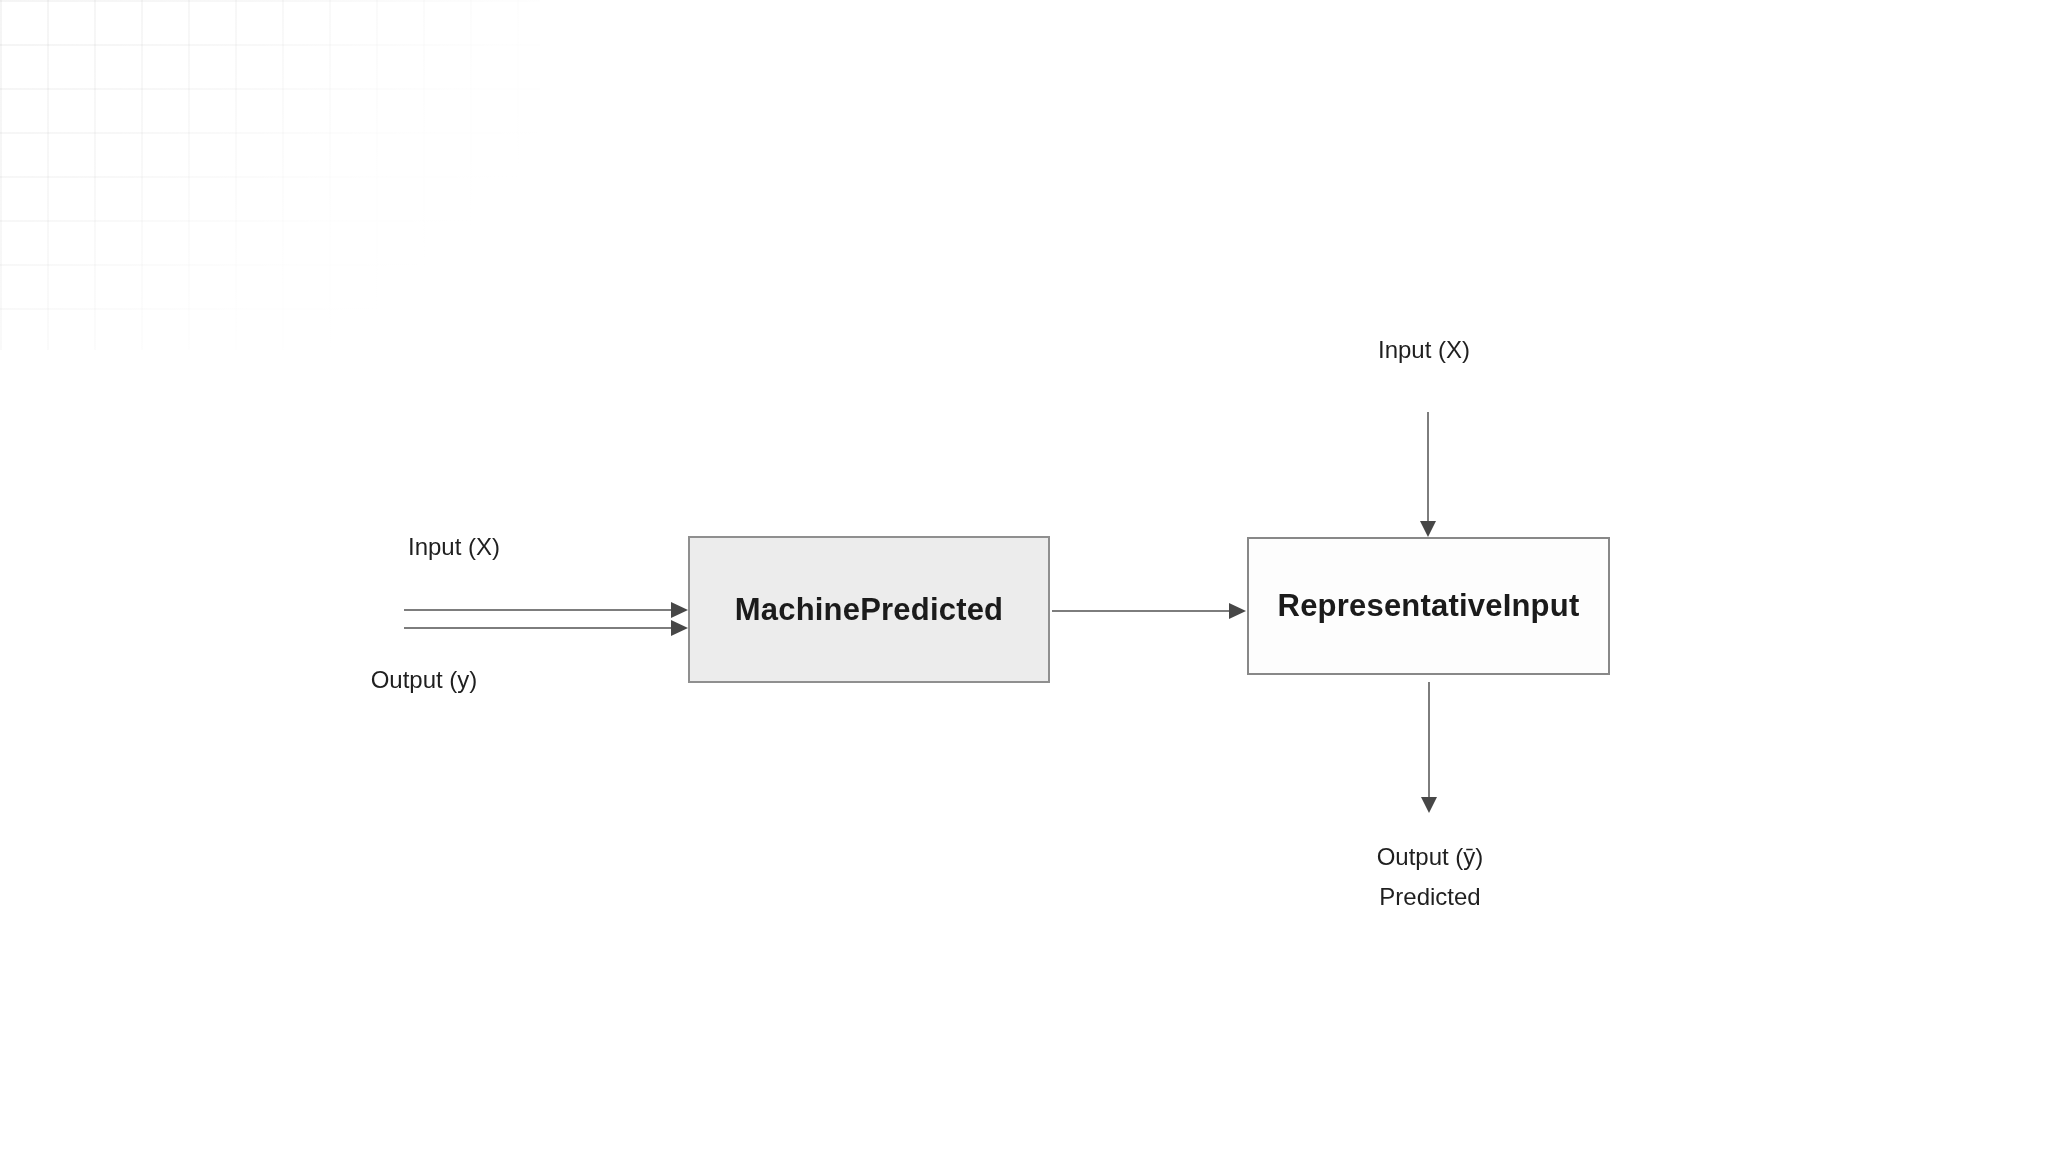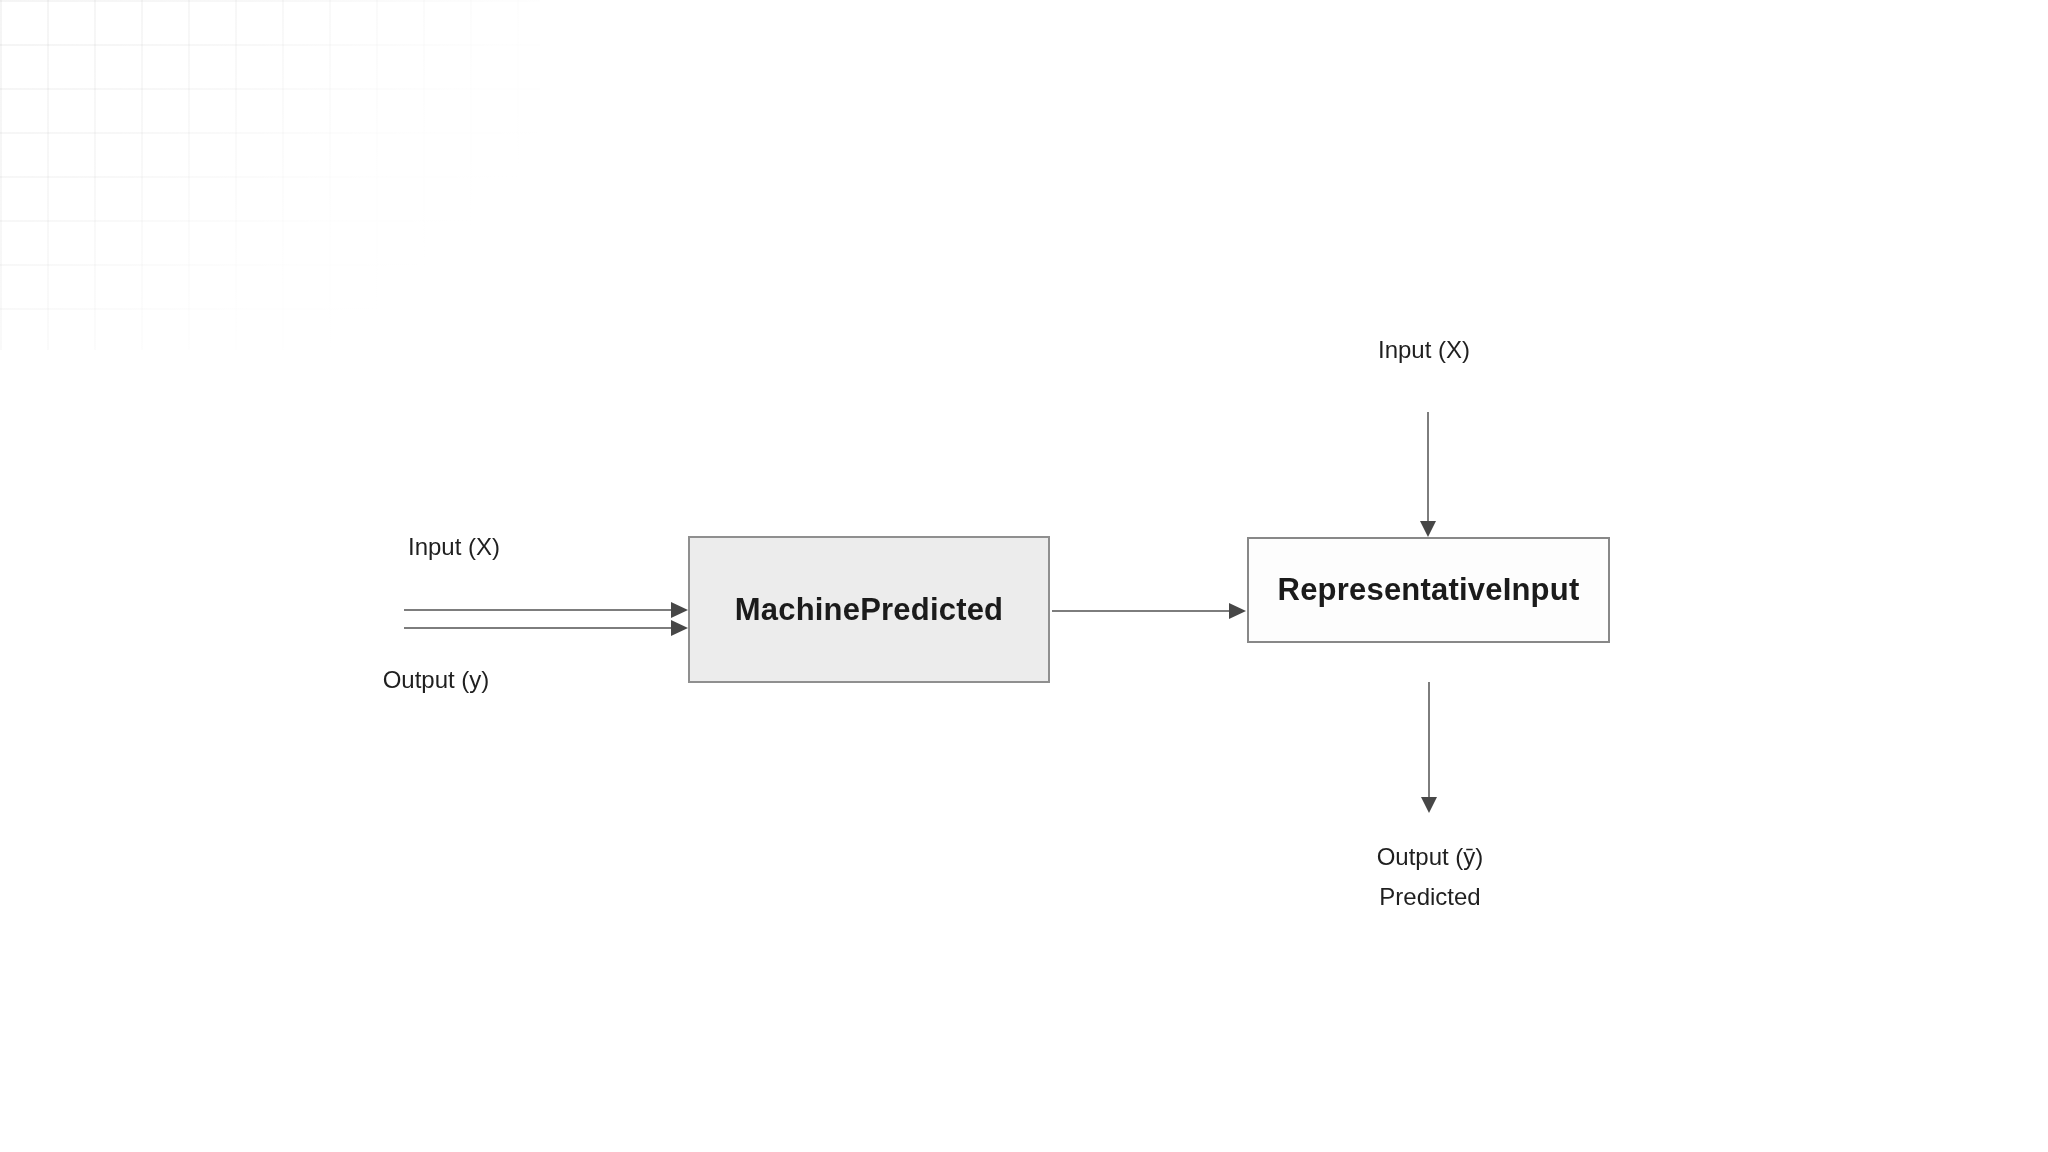--- a/index.html
+++ b/index.html
@@ -50,33 +50,33 @@
     letter-spacing: 0.2px;
   }
   .node.ml {
     left: 688px; top: 536px;
     width: 362px; height: 147px;
     background: #ececec;
     border: 2px solid #8f8f8f;
   }
   .node.rm {
     left: 1247px; top: 537px;
-    width: 363px; height: 106px;
+    width: 363px; height: 138px;
     background: #fdfdfd;
     border: 2px solid #888888;
   }
   .flow-label {
     position: absolute;
     text-align: center;
     font-size: 24px;
     line-height: 40px;
     color: #1f1f1f;
   }
   .lbl-left-input  { left: 354px; top: 527px; width: 200px; }
-  .lbl-left-output { left: 336px; top: 660px; width: 200px; }
+  .lbl-left-output { left: 324px; top: 660px; width: 200px; }
   .lbl-top-input   { left: 1324px; top: 330px; width: 200px; }
   .lbl-predicted   { left: 1310px; top: 837px; width: 240px; }
   
   .hline {
     position: absolute;
     height: 2px;
     background: #7d7d7d;
   }
   .vline {
     position: absolute;

